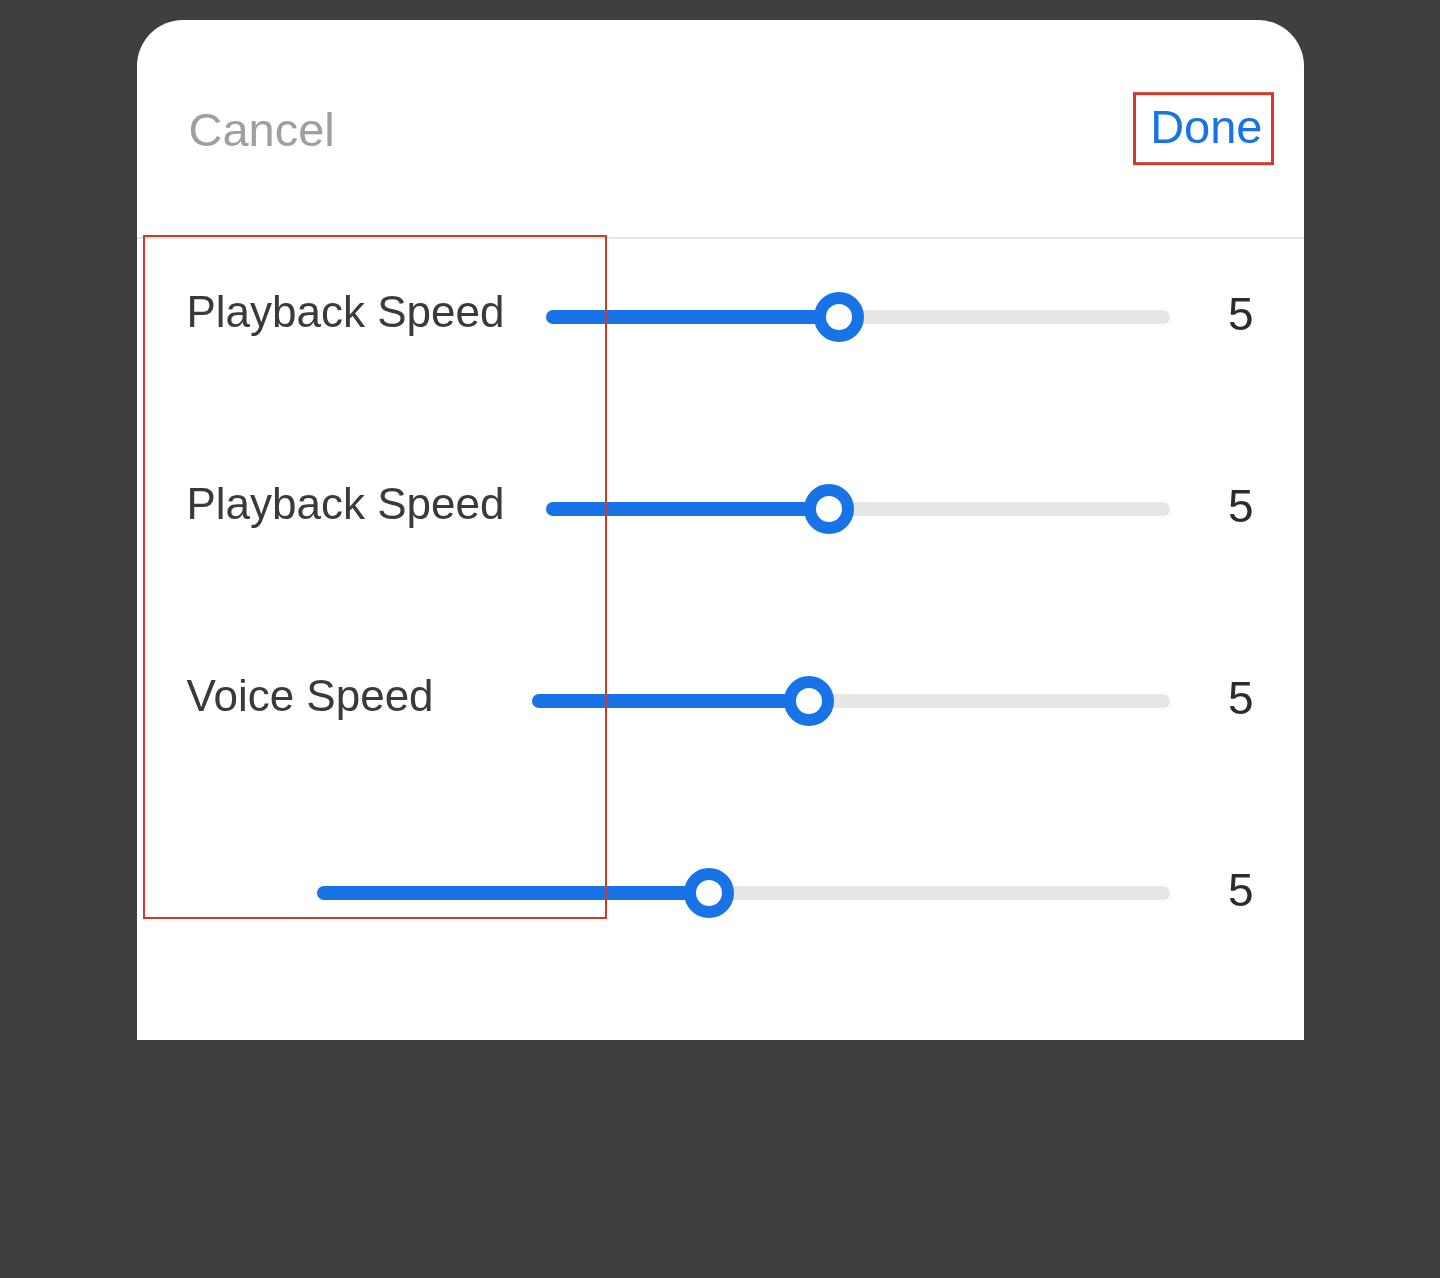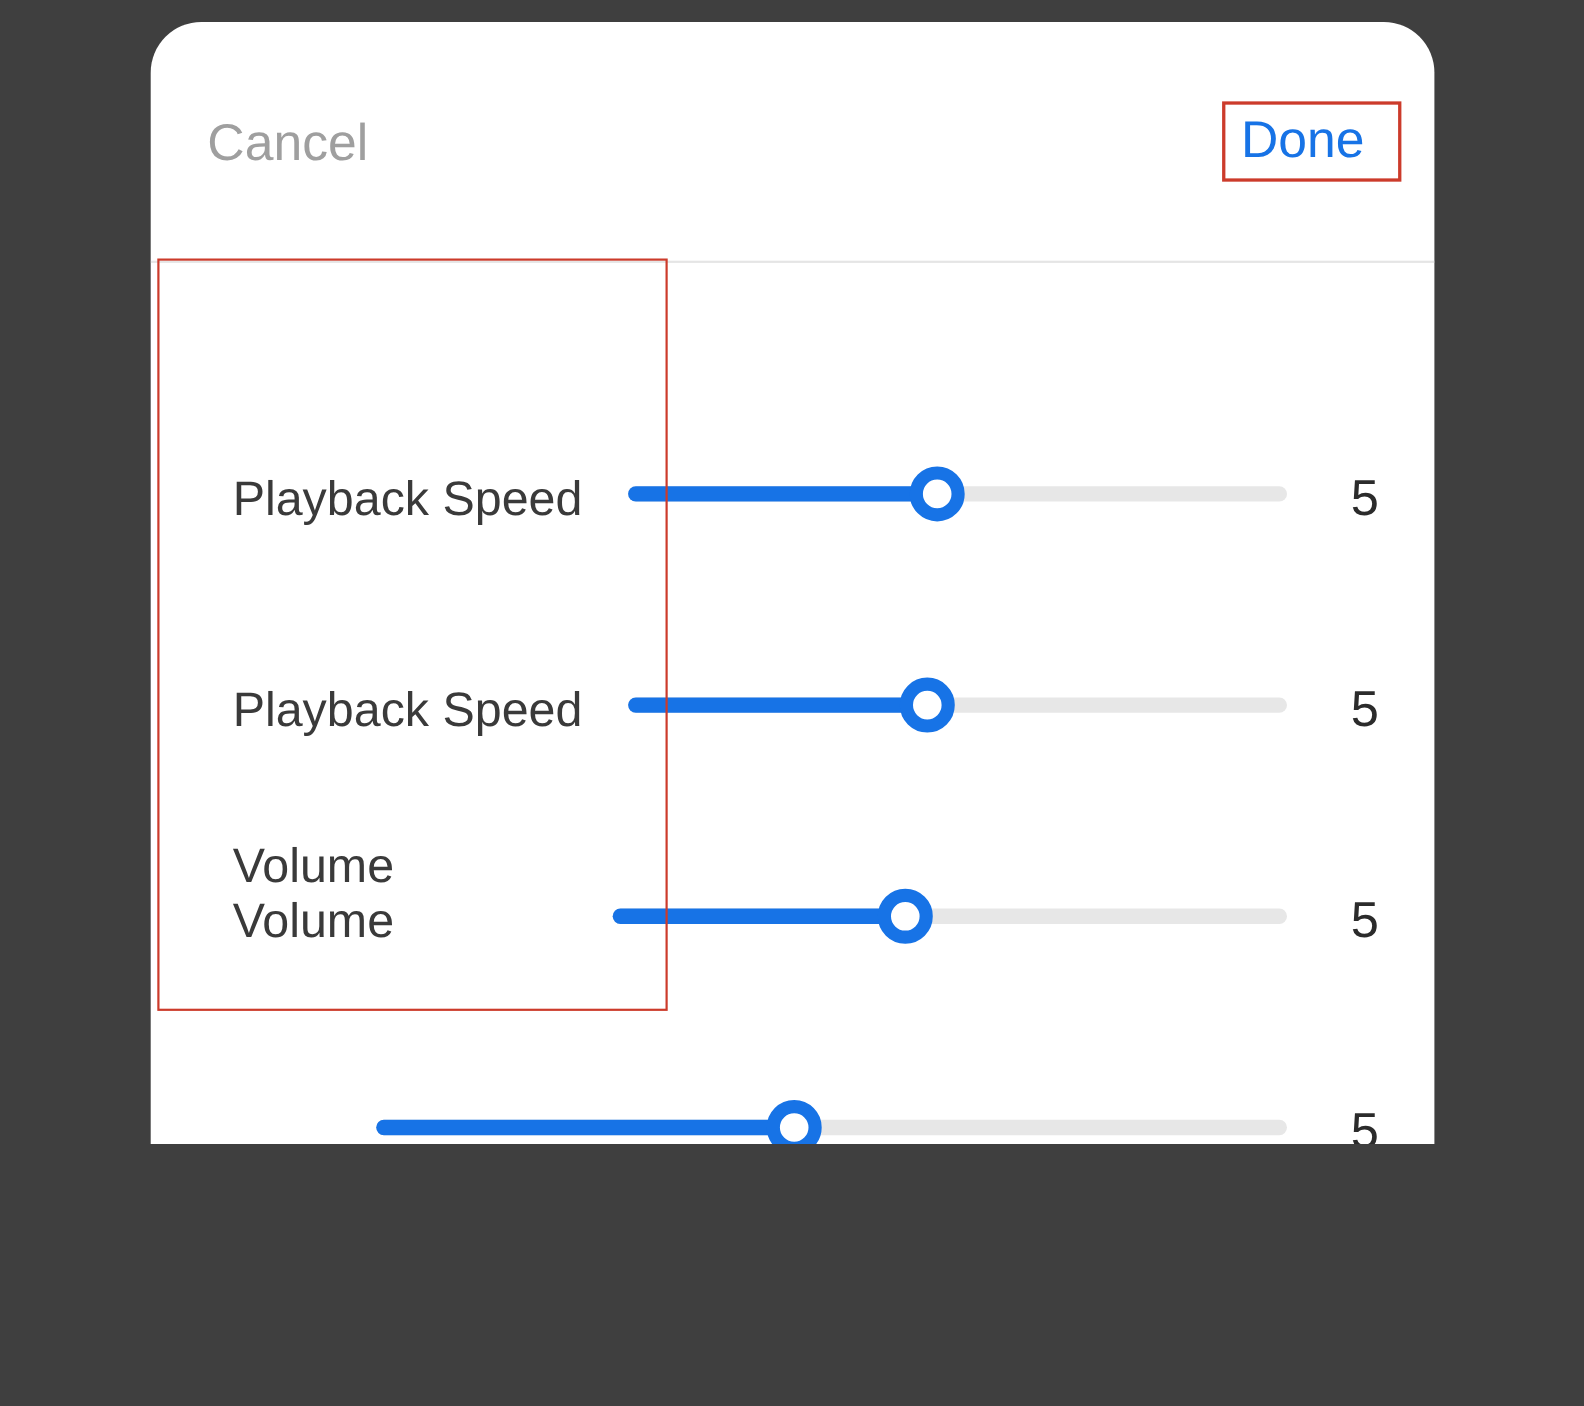--- a/index.html
+++ b/index.html
@@ -59,42 +59,41 @@
     position: absolute;
     right: 30px;
     top: 50%;
     transform: translateY(-50%);
     font-size: 47px;
     color: var(--blue);
     background: none;
     border: 3px solid var(--highlight);
     font-family: inherit;
     cursor: pointer;
-    padding: 6px 30px 10px 14px;
+    padding: 6px 8px 10px 14px;
     line-height: 1.1;
   }
   .content {
     padding: 48px 50px 0 50px;
     position: relative;
   }
   .labels-highlight {
     position: absolute;
     left: 6px;
     top: 215px;
     width: 464px;
     height: 684px;
     border: 2px solid var(--highlight);
     pointer-events: none;
     z-index: 5;
   }
   .row {
     display: flex;
-    align-items: flex-end;
+    align-items: flex-start;
     height: 192px;
-    margin-left: 25px;
   }
   .label {
     width: 335px;
     font-size: 44px;
     color: var(--dark-text);
     flex-shrink: 0;
   }
   .slider-wrap {
     flex: 1;
     position: relative;
@@ -171,21 +170,21 @@
       <div class="label">Playback Speed</div>
       <div class="slider-wrap">
         <div class="track"></div>
         <div class="fill" style="width:44.5%"></div>
         <div class="thumb" style="left:45.5%"></div>
       </div>
       <div class="value">5</div>
     </div>
 
     <div class="row row3">
-      <div class="label">Volume Volume</div>
+      <div class="label">Voice Speed</div>
       <div class="slider-wrap">
         <div class="track"></div>
         <div class="fill" style="width:42.5%"></div>
         <div class="thumb" style="left:43.5%"></div>
       </div>
       <div class="value">5</div>
     </div>
 
     <div class="row row4">
       <div class="slider-wrap">

